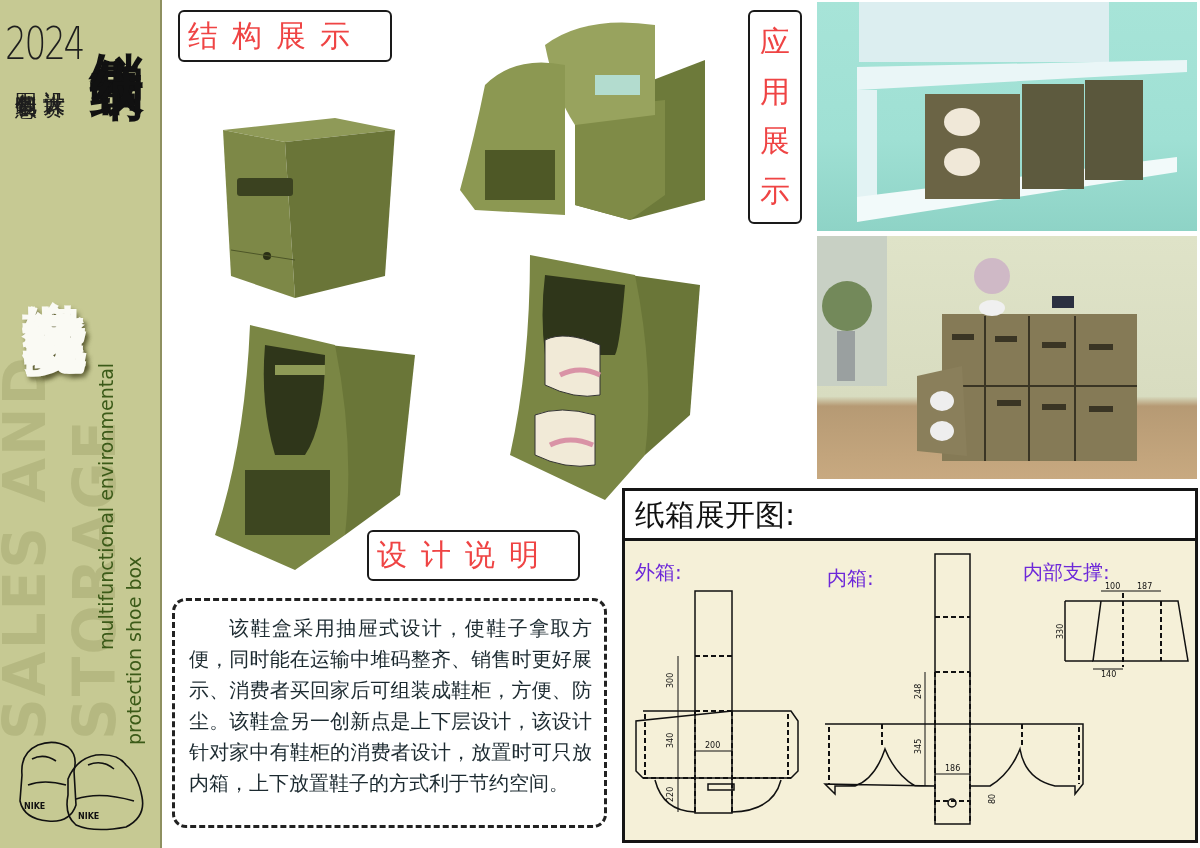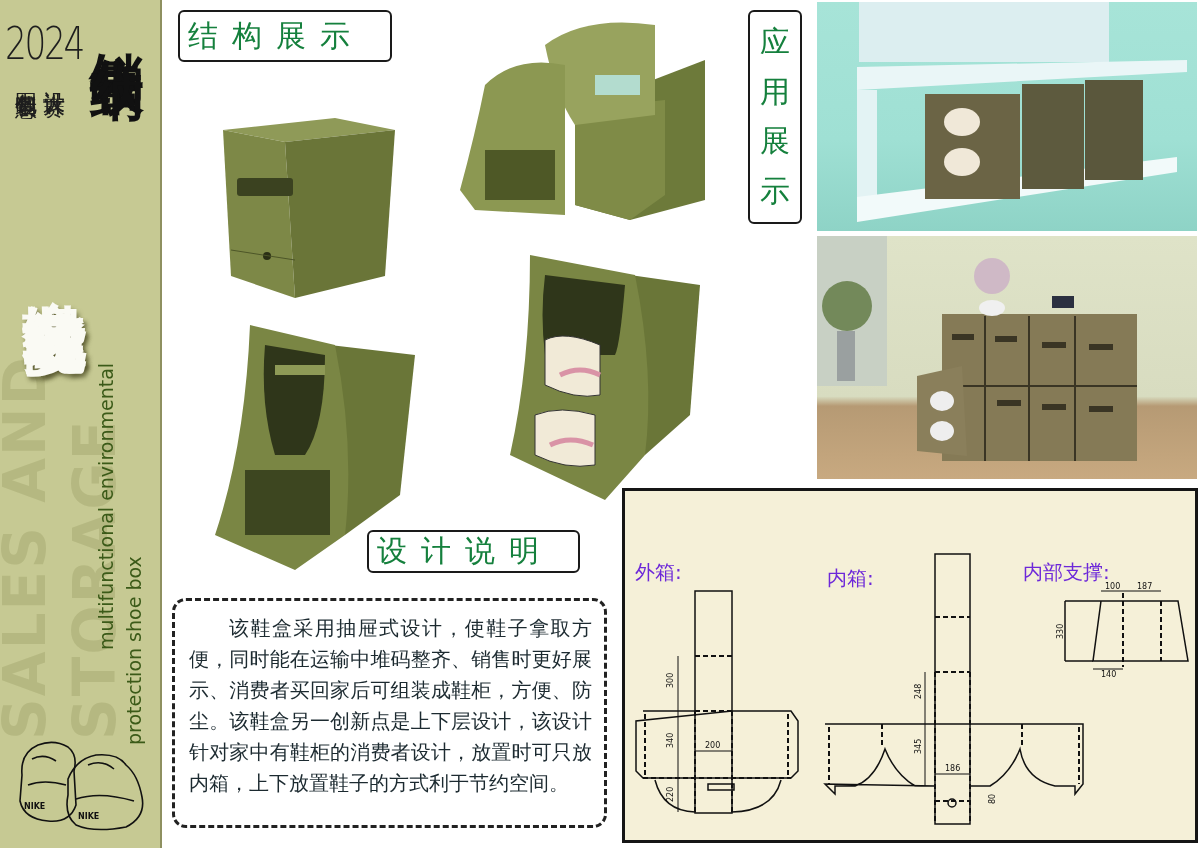--- a/index.html
+++ b/index.html
@@ -11,23 +11,23 @@
 #year{left:5px;top:18px;font-size:44px;color:#1e1e1e;font-family:"DejaVu Sans",sans-serif;font-weight:300;letter-spacing:-3px;transform:scaleX(.78);transform-origin:left}
 .vcol{writing-mode:vertical-rl;font-size:22px;color:#1e1e1e;line-height:24px}
 #contest1{left:14px;top:74px;letter-spacing:1px}
 #contest2{left:42px;top:74px;letter-spacing:1px}
 #slogan{left:88px;top:10px;writing-mode:vertical-rl;font-size:54px;font-weight:bold;color:#111;line-height:60px;letter-spacing:4px;font-family:"DejaVu Serif",serif}
 #main-title{left:22px;top:262px;writing-mode:vertical-rl;font-size:64px;font-weight:bold;color:#fafaf4;line-height:66px;letter-spacing:-2px;text-shadow:3px 4px 4px rgba(80,80,40,.55)}
 #en1{left:94px;top:340px;writing-mode:vertical-rl;transform:rotate(180deg);font-size:19px;color:#3b5a18;line-height:24px;height:310px;text-align:left}
 #en2{left:122px;top:520px;writing-mode:vertical-rl;transform:rotate(180deg);font-size:19px;color:#3b5a18;line-height:24px;height:225px}
 #sneakers{left:14px;top:735px;width:140px;height:100px}
 
-.label-box{border:2px solid #1a1a1a;border-radius:6px;background:#fff;font-size:30px;color:#15803d;letter-spacing:14px;display:flex;align-items:center;padding-left:8px}
+.label-box{border:2px solid #1a1a1a;border-radius:6px;background:#fff;font-size:30px;color:#ef4444;letter-spacing:14px;display:flex;align-items:center;padding-left:8px}
 #lbl-structure{left:178px;top:10px;width:214px;height:52px}
-#lbl-design{left:367px;top:530px;width:213px;height:43px}
+#lbl-design{left:367px;top:530px;width:213px;height:51px}
 #lbl-app{left:748px;top:10px;width:54px;height:214px;flex-direction:column;justify-content:space-around;padding:6px 0;letter-spacing:0;font-size:30px}
 
 #desc{left:172px;top:598px;width:435px;height:230px;border:3px dashed #222;border-radius:14px;padding:12px 12px 10px 14px;font-size:20px;line-height:31px;color:#1c2a30;text-indent:2em;text-align:justify}
 
 #photo-shelf{left:817px;top:2px;width:380px;height:229px;background:linear-gradient(180deg,#a7e4d8 0%,#9fe0d4 60%,#8ed3c6 100%);overflow:hidden}
 #photo-room{left:817px;top:236px;width:380px;height:243px;background:linear-gradient(180deg,#dfe3c8 0%,#d8dcc0 66%,#b69a74 70%,#c8a980 100%);overflow:hidden}
 
 #unfold{left:622px;top:488px;width:576px;height:355px;border:3px solid #151515;background:#f5f0d8}
 #unfold-title{height:50px;background:#fff;border-bottom:3px solid #151515;font-size:30px;color:#111;padding-left:10px;line-height:48px}
 .sub{font-size:20px;color:#6d28d9}
@@ -147,20 +147,21 @@
     <path d="M100,140 L145,130 L150,220 L100,215 Z" fill="#8a7f5b"></path>
     <ellipse cx="125" cy="165" rx="12" ry="10" fill="#eee"></ellipse>
     <ellipse cx="125" cy="195" rx="12" ry="10" fill="#eee"></ellipse>
     <ellipse cx="175" cy="72" rx="13" ry="8" fill="#f0f0f0"></ellipse>
     <circle cx="175" cy="40" r="18" fill="#c9a8c6" opacity=".7"></circle>
     <rect x="235" y="60" width="22" height="12" fill="#2b3040"></rect>
   </svg>
 </div>
 
 <div id="unfold" class="abs">
+  <div id="unfold-title">纸箱展开图:</div>
   <div id="sub-outer" class="abs sub">外箱:</div>
   <div id="sub-inner" class="abs sub">内箱:</div>
   <div id="sub-support" class="abs sub">内部支撑:</div>
 
   <svg class="abs" style="left:8px;top:95px" width="180" height="250" viewBox="0 0 180 250">
     <rect class="cut" x="62" y="5" width="37" height="222"></rect>
     <line class="fold" x1="62" y1="70" x2="99" y2="70"></line>
     <path class="cut" d="M10,125 L62,125 M99,125 L158,125 L165,135 L165,185 L158,192 L10,192 L3,185 L3,135 Z"></path>
     <line class="fold" x1="62" y1="125" x2="62" y2="227"></line>
       <line class="fold" x1="99" y1="125" x2="99" y2="227"></line>

